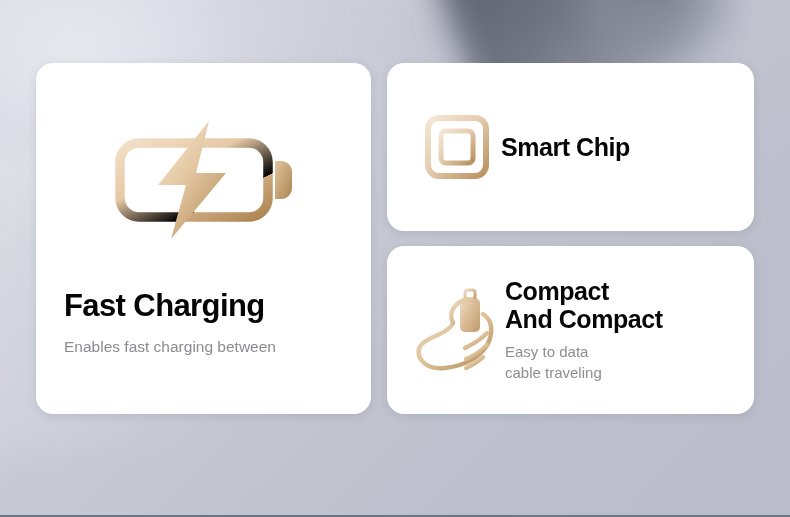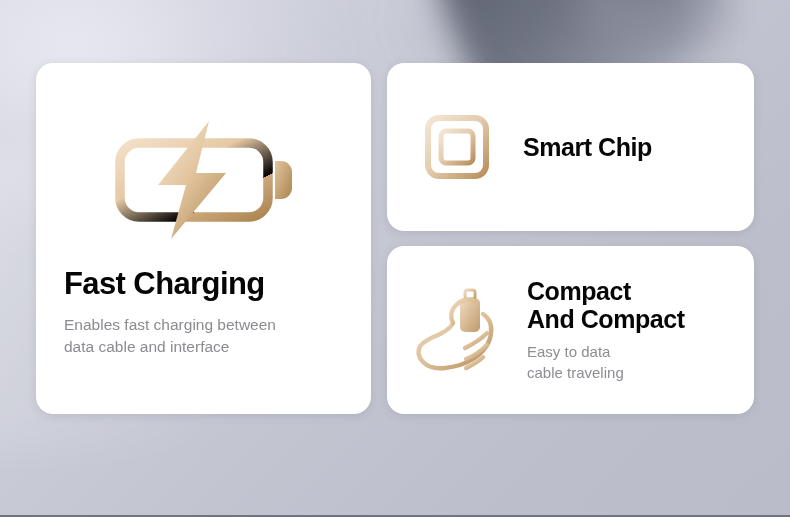--- a/index.html
+++ b/index.html
@@ -94,21 +94,20 @@
     margin-top:13px;
     font-size:15.5px; color:#8b8b90; font-weight:400;
     line-height:1.42;
   }
 
   
   .card-row{
     flex:1;
     display:flex; align-items:center;
     padding:0 26px;
-    gap:22px;
   }
   .row-icon{ flex:none; display:flex; align-items:center; justify-content:center; }
   #card-smart-chip .row-icon{ width:88px; height:88px; }
   #card-compact .row-icon{ width:92px; height:100px; }
   .row-text{ flex:1; min-width:0; }
   .row-title{
     font-size:25px; font-weight:700; color:#060606;
     letter-spacing:-.45px; line-height:1.13;
     white-space:nowrap;
   }
@@ -164,21 +163,20 @@
             <path d="M162 40 h6 a11 11 0 0 1 11 11 v16 a11 11 0 0 1 -11 11 h-6 z" fill="url(#gNub)"></path>
 
             <path d="M96 0 L45 64 L73 64 L58 118 L113 52 L83 52 Z" fill="url(#gBolt)"></path>
           </svg>
         </div>
 
         <div id="fast-charging-text">
           <div class="big-title">Fast Charging</div>
           <div class="big-desc">
             <span>Enables fast charging between</span><br>
-            <span>data cable and interface</span>
           </div>
         </div>
 
       </div>
     </div>
 
     <div id="col-right">
 
       <div class="card card-row" id="card-smart-chip">
         <div class="row-icon">

